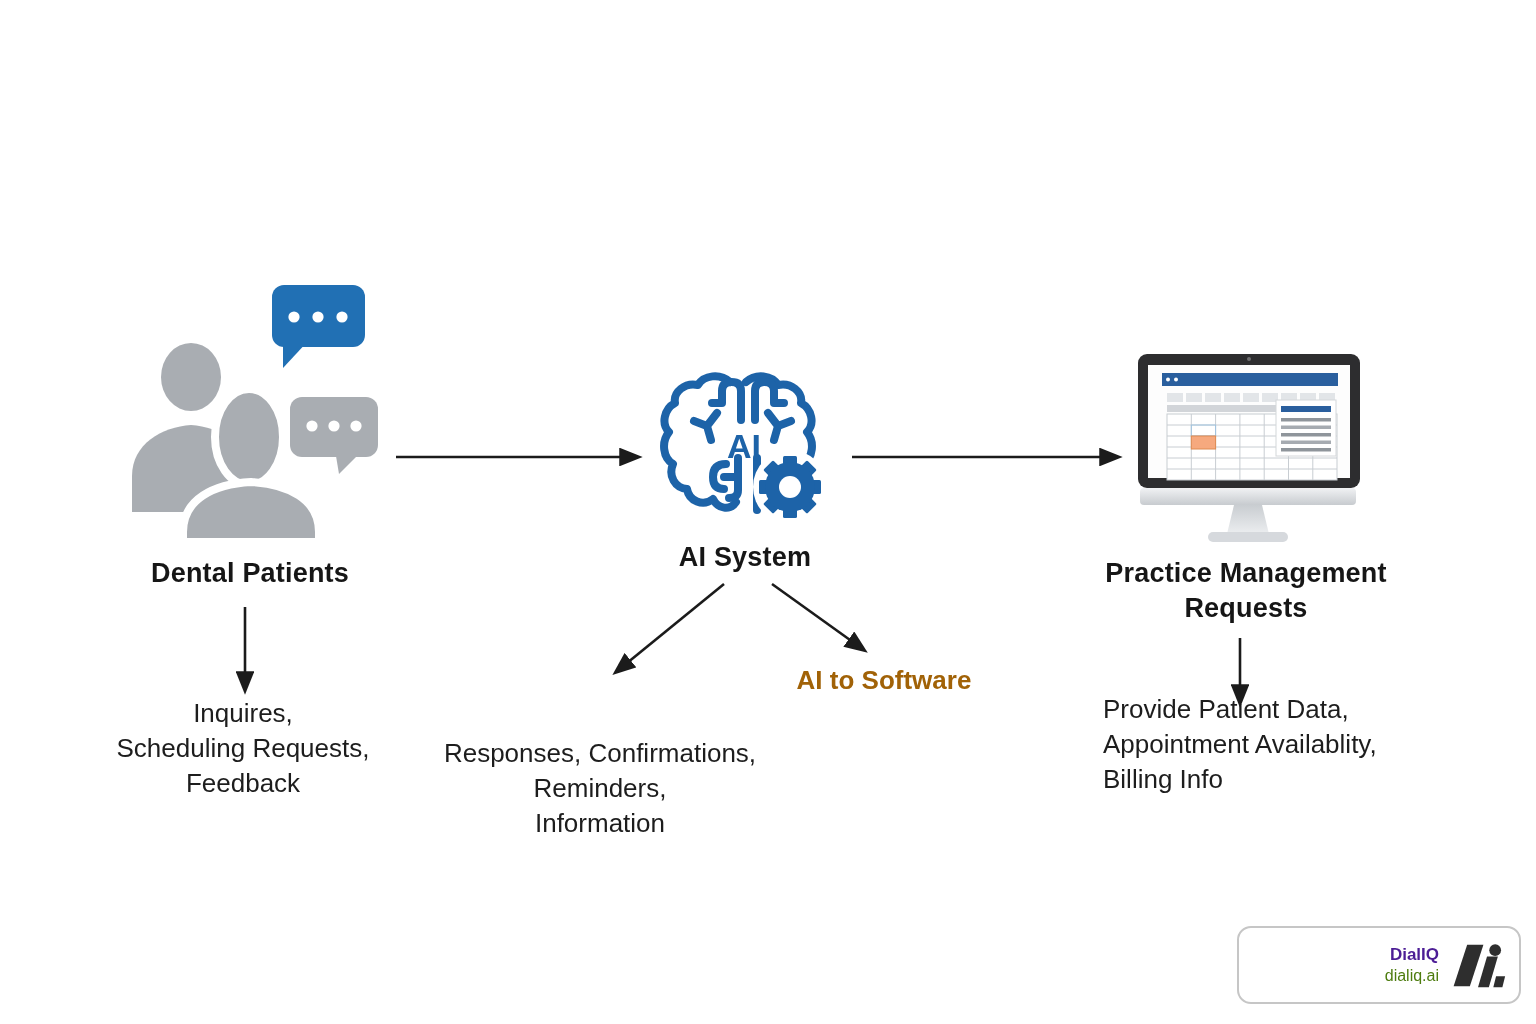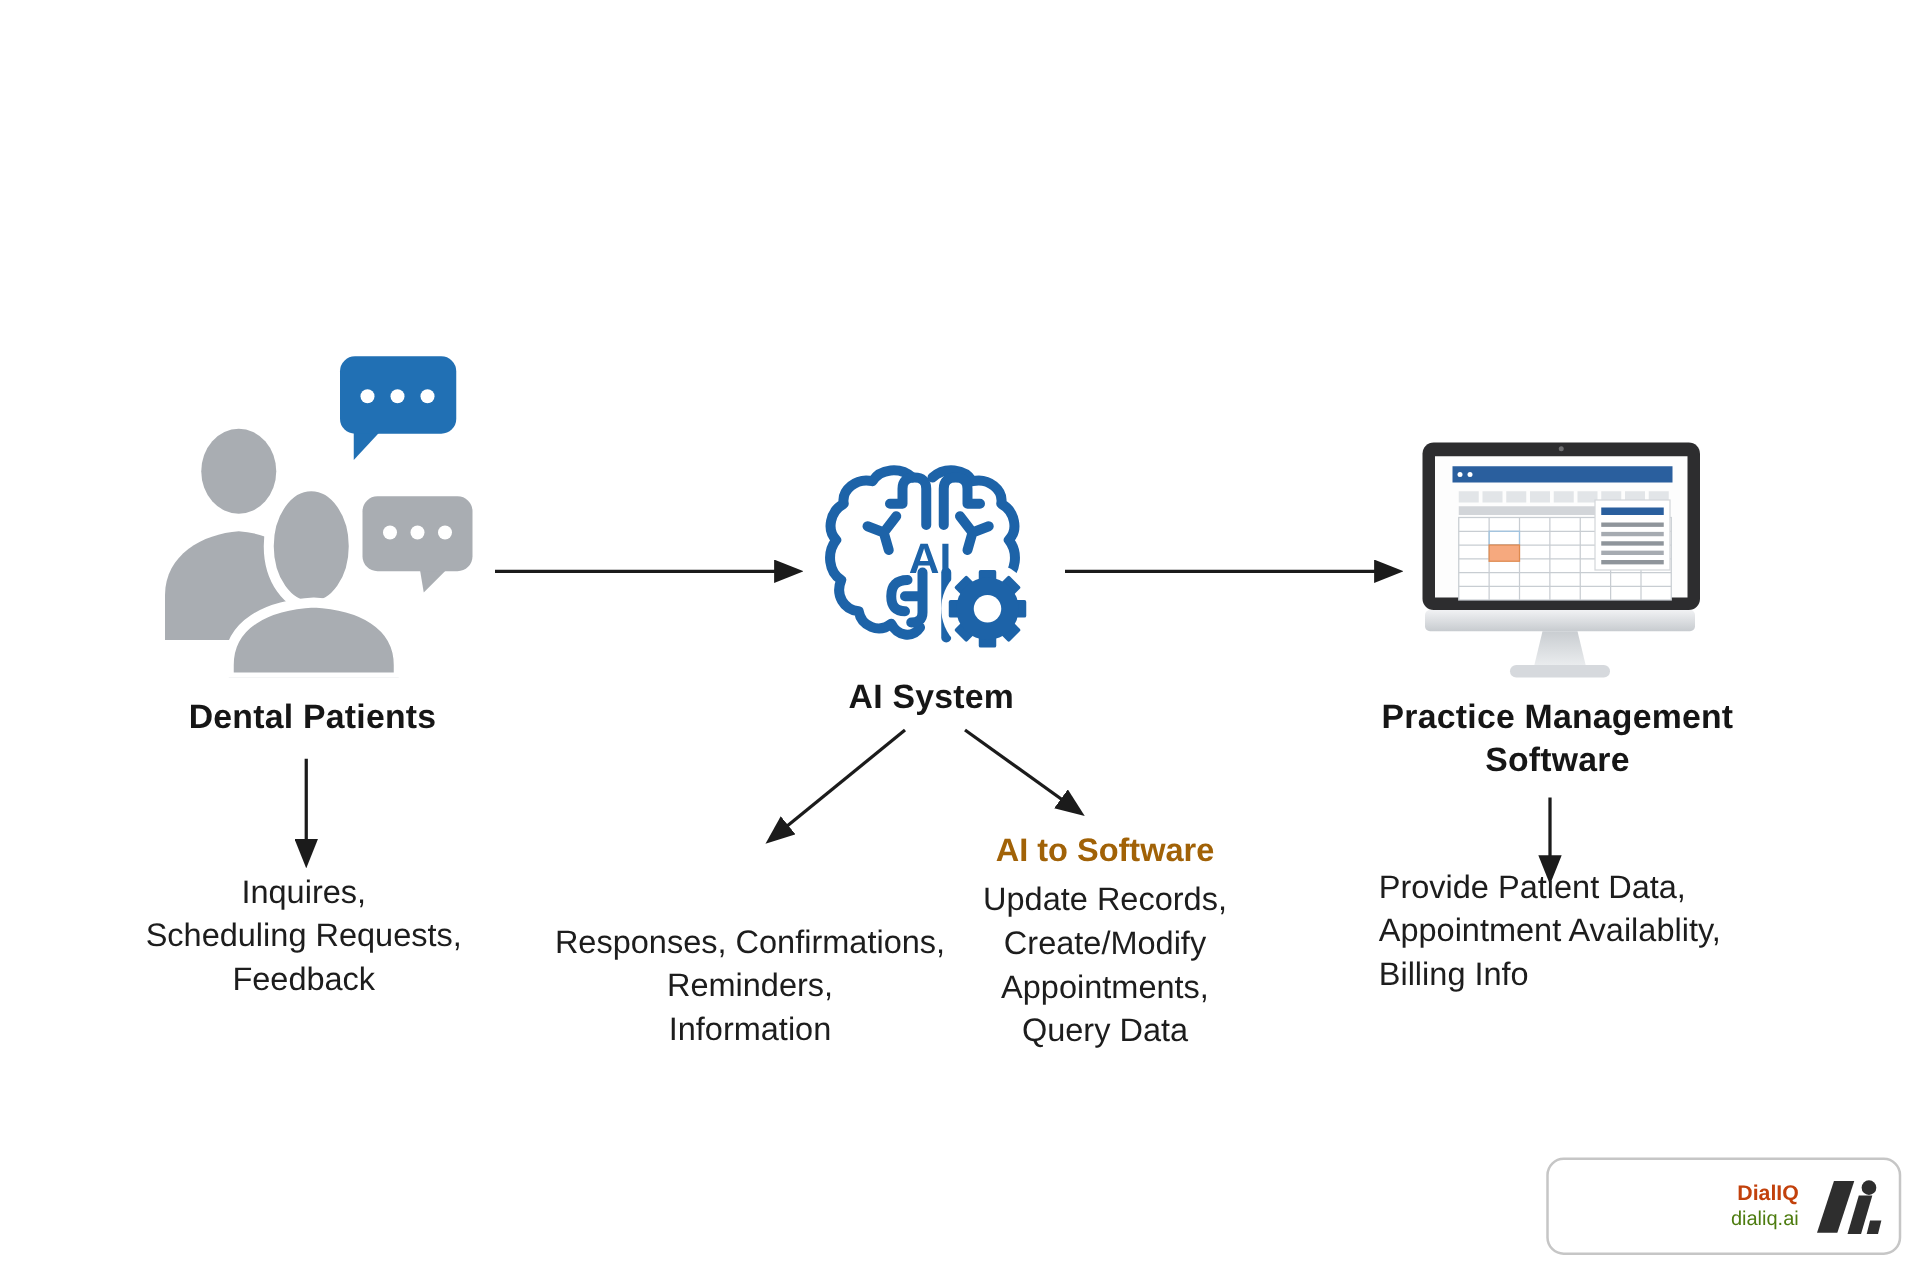--- a/index.html
+++ b/index.html
@@ -22,21 +22,21 @@
     color:#a16207;text-align:center;
   }
   .arrows{position:absolute;left:0;top:0;width:1536px;height:1024px;pointer-events:none;}
   .badge{
     position:absolute;left:1237px;top:926px;width:284px;height:78px;
     border:2px solid #c6c6c6;border-radius:14px;box-sizing:border-box;
     display:flex;align-items:center;justify-content:flex-end;gap:11px;
     padding-right:13px;background:#ffffff;
   }
   .badge-text{display:flex;flex-direction:column;align-items:flex-end;line-height:1.25;}
-  .badge-brand{font-weight:bold;font-size:17px;color:#c2410c;}
+  .badge-brand{font-weight:bold;font-size:17px;color:#4c1d95;}
   .badge-domain{font-size:16px;color:#4d7c0f;}
 </style>
 </head>
 <body>
 
 <div class="canvas">
 
   <svg class="abs" style="left:130px;top:280px;" width="250" height="262" viewBox="0 0 250 262">
 
     <g>
@@ -189,35 +189,31 @@
       <path d="M 724 584 L 616 672" marker-end="url(#ah)"></path>
       <path d="M 772 584 L 864 650" marker-end="url(#ah)"></path>
       <path d="M 1240 638 V 703" marker-end="url(#ah)"></path>
     </g>
   </svg>
 
   <div class="node-label" style="left:75px;top:556px;width:350px;">Dental Patients</div>
 
   <div class="node-label" style="left:595px;top:540px;width:300px;">AI System</div>
 
-  <div class="node-label" style="left:1096px;top:556px;width:300px;">Practice Management Software</div>
+  <div class="node-label" style="left:1096px;top:556px;width:300px;">Practice Management Requests</div>
 
   <div class="caption" style="left:73px;top:696px;width:340px;">Inquires,
 Scheduling Requests,
 Feedback</div>
 
   <div class="caption" style="left:428px;top:736px;width:344px;">Responses, Confirmations,
 Reminders,
 Information</div>
 
   <div class="flow-title" style="left:754px;top:663px;width:260px;">AI to Software</div>
-  <div class="caption" style="left:754px;top:702px;width:260px;">Update Records,
-Create/Modify
-Appointments,
-Query Data</div>
 
   <div class="caption left" style="left:1103px;top:672px;width:340px;margin-top:20px;">Provide Patient Data,
 Appointment Availablity,
 Billing Info</div>
 
   <div class="badge">
     <div class="badge-text">
       <span class="badge-brand">DialIQ</span>
       <span class="badge-domain">dialiq.ai</span>
     </div>

